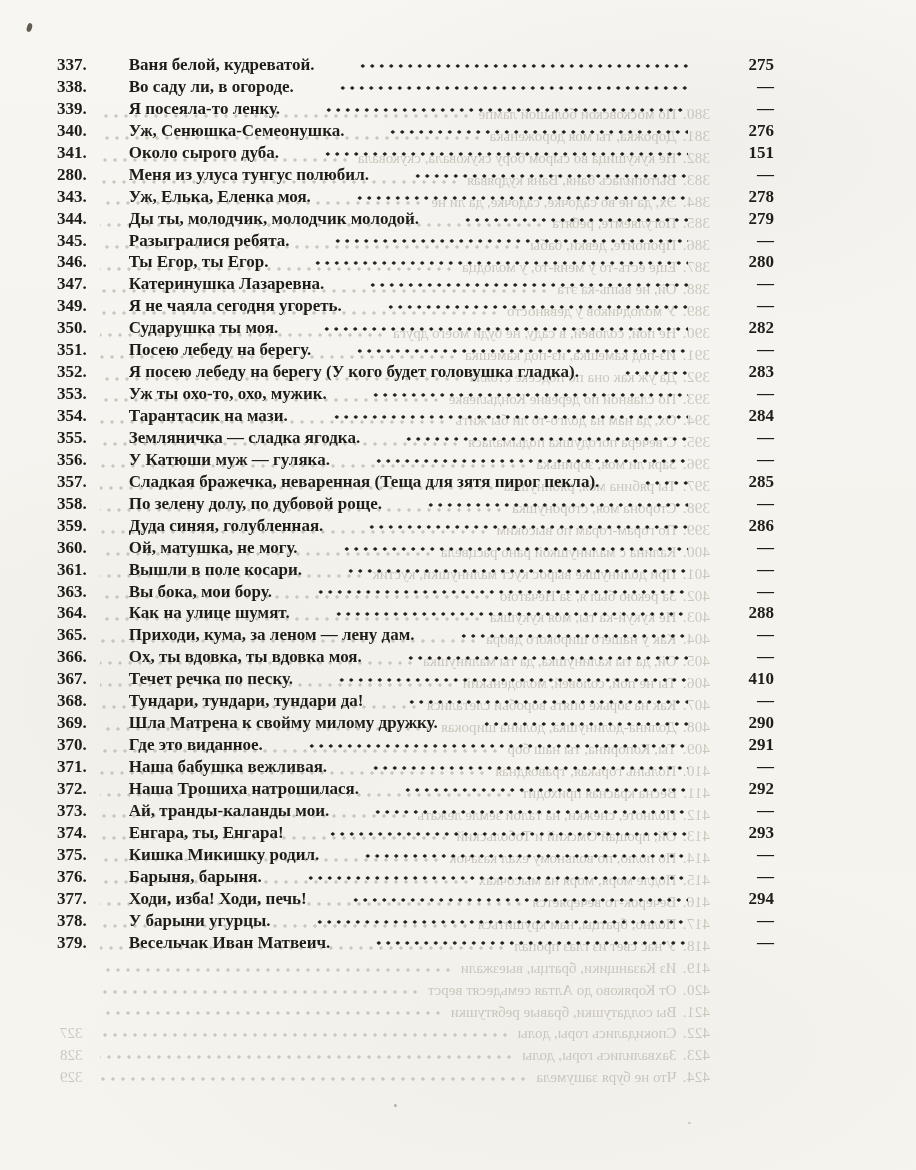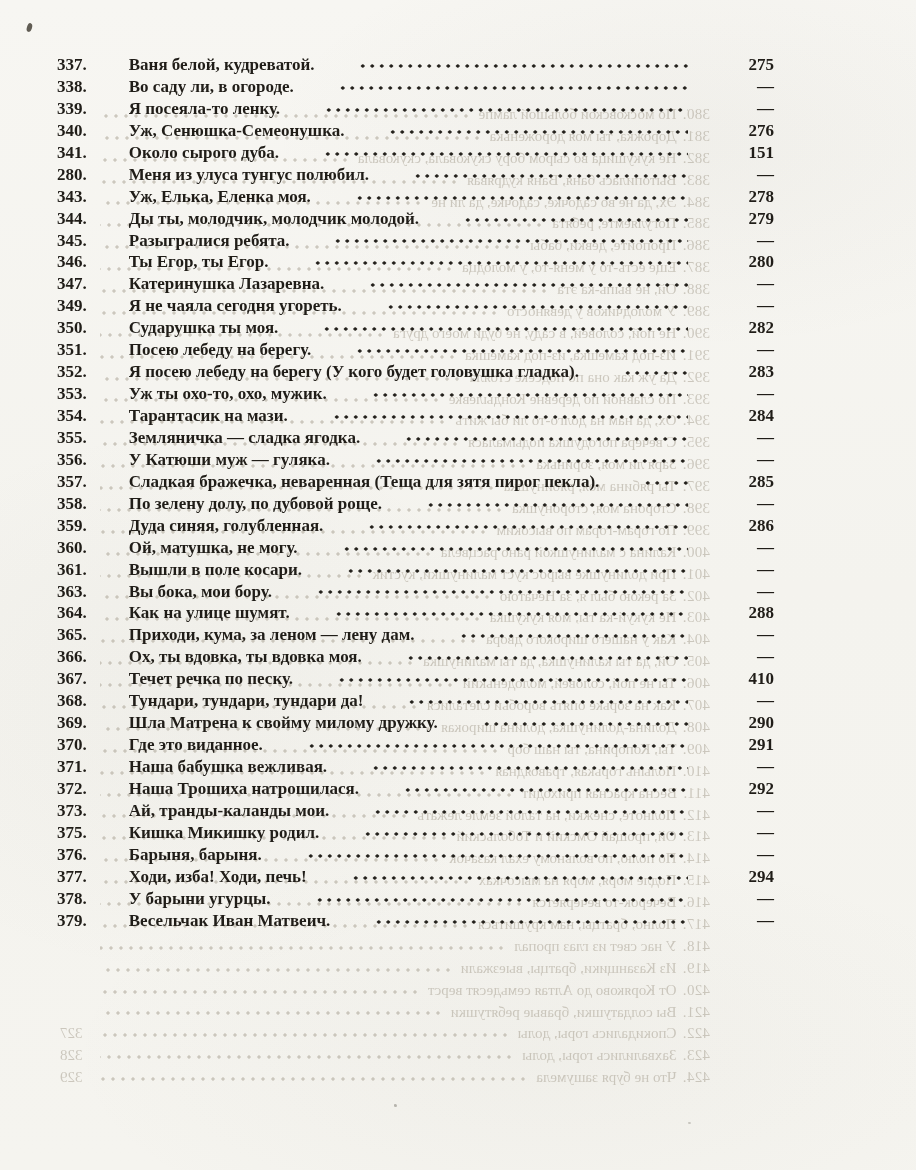--- a/index.html
+++ b/index.html
@@ -625,20 +625,26 @@
     <span class="pg">292</span>
   </div>
 
   <div class="row">
     <span class="num">373.</span>
     <span class="title">Ай, транды-каланды мои.</span>
     <span class="leader"></span>
     <span class="pg">—</span>
   </div>
 
+  <div class="row">
+    <span class="num">374.</span>
+    <span class="title">Енгара, ты, Енгара!</span>
+    <span class="leader"></span>
+    <span class="pg">293</span>
+  </div>
 
   <div class="row">
     <span class="num">375.</span>
     <span class="title">Кишка Микишку родил.</span>
     <span class="leader"></span>
     <span class="pg">—</span>
   </div>
 
   <div class="row">
     <span class="num">376.</span>

